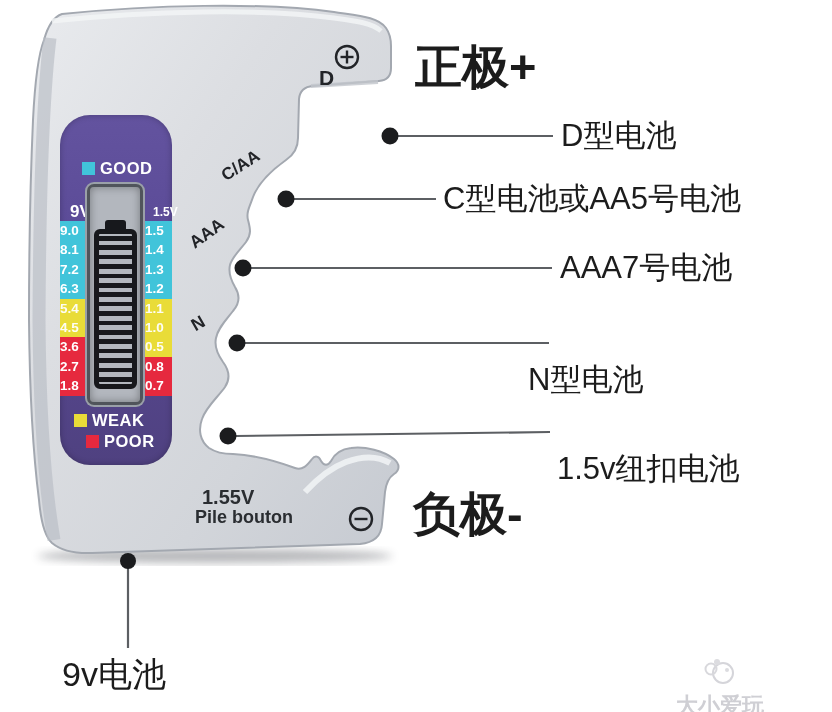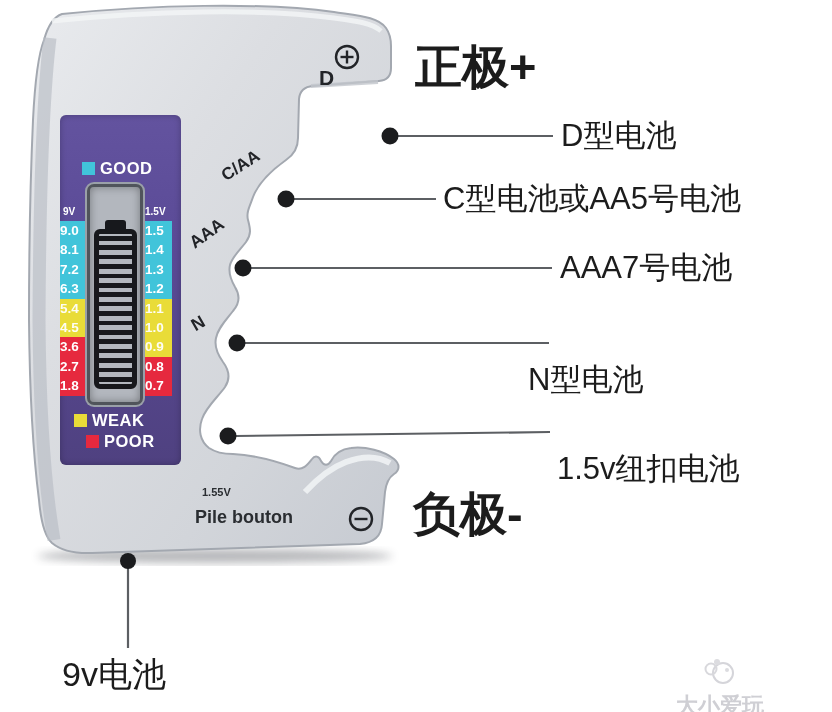--- a/index.html
+++ b/index.html
@@ -6,36 +6,36 @@
     --good:#41c4da; --weak:#e9dc38; --poor:#e6293e;
     --display_bg:#5a4a96; --annotation_text:#1c1c1c;
   }
   html,body{margin:0;padding:0;background:#fff;}
   body{font-family:"Liberation Sans","DejaVu Sans",sans-serif;}
   #stage{position:relative;width:832px;height:712px;background:#ffffff;overflow:hidden;}
   #stage svg.base{position:absolute;left:0;top:0;}
 
   
   .display{
-    position:absolute;left:60px;top:115px;width:121px;height:350px;
+    position:absolute;left:60px;top:115px;width:112px;height:350px;
     background:linear-gradient(180deg,#63539f 0%,var(--display_bg) 40%,#4f4180 100%);
-    border-radius:6px;box-shadow:inset 0 0 6px rgba(0,0,0,.25);
+    border-radius:30px;box-shadow:inset 0 0 6px rgba(0,0,0,.25);
   }
   .legend-row{position:absolute;display:flex;align-items:center;gap:5px;}
   .legend-sq{width:13px;height:13px;flex:0 0 13px;}
   .legend-txt{color:#fff;font-weight:800;font-size:16.5px;letter-spacing:.5px;white-space:nowrap;}
   .good-row{left:22px;top:44px;}
   .weak-row{left:14px;top:296px;}
   .poor-row{left:26px;top:317px;}
   .sq-good{background:var(--good);} .sq-weak{background:var(--weak);} .sq-poor{background:var(--poor);}
 
   .m-col{position:absolute;top:88px;width:27px;}
   .m-col.left{left:0;} .m-col.right{left:85px;}
-  .m-head{height:18px;line-height:18px;color:#fff;font-weight:700;font-size:10px;padding-left:3px;}
-  .m-head.small{font-size:10px;padding-left:0;}
+  .m-head{height:18px;line-height:18px;color:#fff;font-weight:700;font-size:17px;padding-left:10px;}
+  .m-head.small{font-size:12px;padding-left:8px;}
   .m-cell{height:19.4px;line-height:19.4px;color:#fff;font-weight:700;font-size:13.5px;}
   .m-cell.good{background:var(--good);}
   .m-cell.weak{background:var(--weak);color:#fdfdf4;}
   .m-cell.poor{background:var(--poor);}
 
   .lcd{
     position:absolute;left:27px;top:69px;width:56px;height:221px;box-sizing:border-box;
     background:#b3b7be;border:3px solid #50545b;border-radius:7px;
     box-shadow:inset 0 0 8px rgba(0,0,0,.35), 0 0 0 2px #9aa0a8;
   }
@@ -44,21 +44,21 @@
     border:5px solid #17181c;border-radius:6px;}
   .batt-bars{position:absolute;left:0;top:2px;right:0;bottom:2px;
     background:repeating-linear-gradient(to bottom,#17181c 0px,#17181c 4.6px,rgba(0,0,0,0) 4.6px,rgba(0,0,0,0) 9.4px);}
 
   
   .dev-label{position:absolute;color:#222428;font-weight:700;white-space:nowrap;}
   .lbl-d{left:319px;top:66px;font-size:21px;font-weight:600;}
   .lbl-caa{left:220px;top:156px;font-size:17px;transform:rotate(-33deg);}
   .lbl-aaa{left:188px;top:223px;font-size:17.5px;transform:rotate(-36deg);}
   .lbl-n{left:192px;top:313px;font-size:17.5px;transform:rotate(-30deg);}
-  .lbl-155{left:202px;top:486px;font-size:11px;color:#2a2d31;}
+  .lbl-155{left:202px;top:486px;font-size:20px;color:#2a2d31;}
   .lbl-pile{left:195px;top:507px;font-size:18px;color:#2a2d31;}
 
   
   .pole{position:absolute;color:var(--annotation_text);font-weight:900;font-size:47px;white-space:nowrap;}
   .pole-pos{left:415px;top:36px;}
   .pole-neg{left:413px;top:483px;}
   .callout-label{position:absolute;color:var(--annotation_text);font-weight:400;font-size:31px;
     line-height:1.2;white-space:nowrap;}
   .cl-d{left:561px;top:117px;}
   .cl-caa{left:443px;top:180px;}
@@ -196,21 +196,21 @@
     </div>
 
     <div class="m-col right">
         <div class="m-head small">1.5V</div>
         <div class="m-cell good">1.5</div>
         <div class="m-cell good">1.4</div>
         <div class="m-cell good">1.3</div>
         <div class="m-cell good">1.2</div>
         <div class="m-cell weak">1.1</div>
         <div class="m-cell weak">1.0</div>
-        <div class="m-cell weak">0.9</div>
+        <div class="m-cell weak">0.5</div>
         <div class="m-cell poor">0.8</div>
         <div class="m-cell poor">0.7</div>
       </div>
 
     <div class="legend-row weak-row">
       <span class="legend-sq sq-weak"></span>
       <span class="legend-txt">WEAK</span>
     </div>
     <div class="legend-row poor-row">
       <span class="legend-sq sq-poor"></span>

